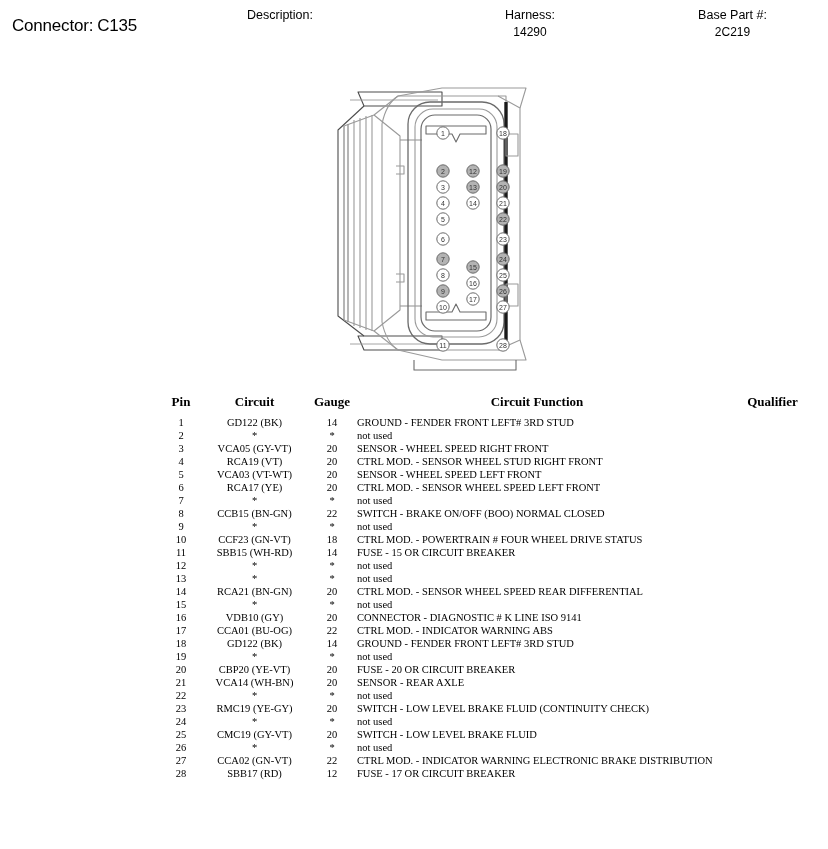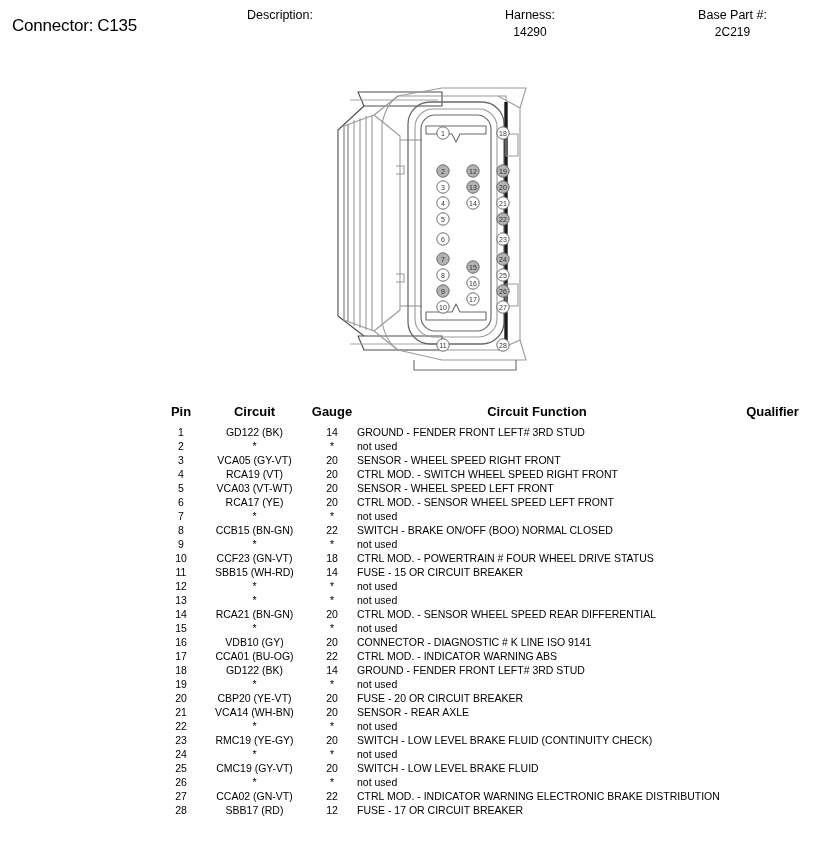--- a/index.html
+++ b/index.html
@@ -25,21 +25,21 @@
   .hdr-value { font-size: 12px; font-weight: normal; line-height: 14px; margin-top: 3px; }
   .blk-desc { left: 160px; top: 8px; width: 240px; }
   .blk-harn { left: 440px; top: 8px; width: 180px; }
   .blk-part { left: 640px; top: 8px; width: 185px; }
 
   
   .conn-wrap { position: absolute; left: 330px; top: 78px; width: 230px; height: 300px; }
   .conn-svg { display: block; }
 
   
-  .tbl { position: absolute; left: 0px; top: 404px; width: 828px; }
+  .tbl { position: absolute; left: 0px; top: 394px; width: 828px; font-family: Liberation Serif, serif; }
   table.pins { border-collapse: collapse; width: 828px; table-layout: fixed; }
   table.pins th {
     font-size: 13px; font-weight: bold; padding: 0 0 6px 0; vertical-align: bottom;
   }
   table.pins td {
     font-size: 10.5px; padding: 1px 0; vertical-align: top; white-space: nowrap;
   }
   col.c-pin  { width: 42px; }
   col.c-pad  { width: 160px; }
   col.c-cir  { width: 105px; }
@@ -298,21 +298,21 @@
             <td class="d-cir">VCA05 (GY-VT)</td>
             <td class="d-gau">20</td>
             <td class="d-fun">SENSOR - WHEEL SPEED RIGHT FRONT</td>
             <td class="d-qua"></td>
           </tr>
           <tr>
             <td></td>
             <td class="d-pin">4</td>
             <td class="d-cir">RCA19 (VT)</td>
             <td class="d-gau">20</td>
-            <td class="d-fun">CTRL MOD. - SWITCH WHEEL SPEED RIGHT FRONT</td>
+            <td class="d-fun">CTRL MOD. - SENSOR WHEEL STUD RIGHT FRONT</td>
             <td class="d-qua"></td>
           </tr>
           <tr>
             <td></td>
             <td class="d-pin">5</td>
             <td class="d-cir">VCA03 (VT-WT)</td>
             <td class="d-gau">20</td>
             <td class="d-fun">SENSOR - WHEEL SPEED LEFT FRONT</td>
             <td class="d-qua"></td>
           </tr>

